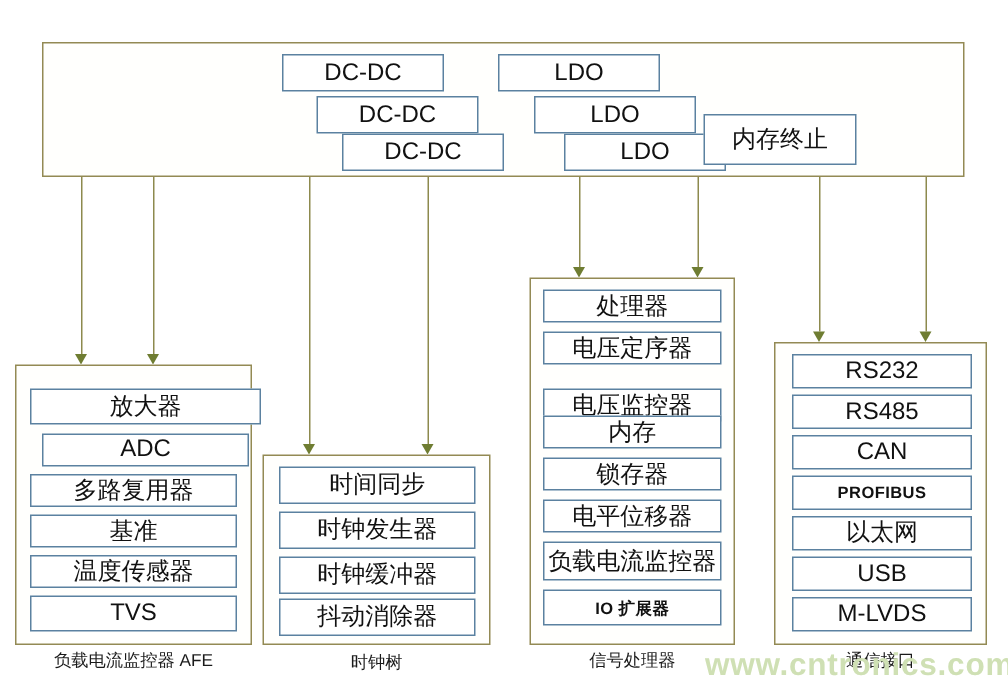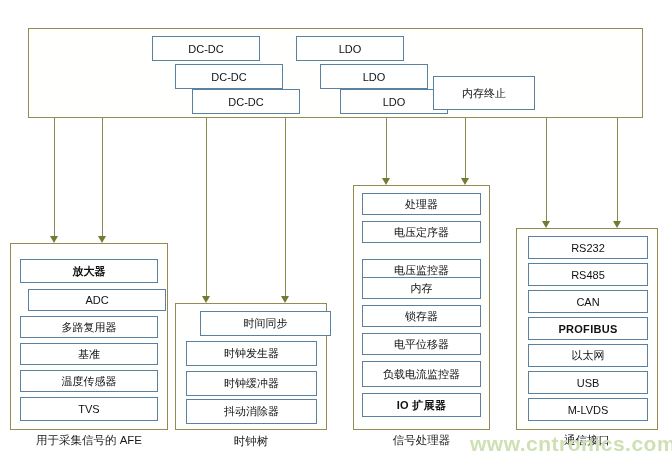--- a/index.html
+++ b/index.html
@@ -50,38 +50,39 @@
 
   
   .leaf {
     position: absolute;
     border: 1px solid #5b81a0;
     background: #ffffff;
     box-sizing: border-box;
     display: flex;
     align-items: center;
     justify-content: center;
-    font-size: 11px;
+    font-size: 16px;
     color: #111111;
     white-space: nowrap;
   }
   .leaf.bold {
     font-weight: bold;
     font-size: 11px;
     letter-spacing: 0.3px;
   }
 
   
   .leaf.stack {
     left: 10px;
   }
 
   
   .leaf.rail {
-    font-size: 11px;
+    font-size: 16px;
+    margin-left: 36px;
   }
 
   
   .conn {
     position: absolute;
     width: 0;
     border-left: 1.2px solid #8d8a4e;
   }
   .arrowhead {
     position: absolute;
@@ -137,30 +138,30 @@
   <div class="arrowhead" style="left:381.5px; top:178px;"></div>
   <div class="conn" style="left:465px; top:118px; height:60px;"></div>
   <div class="arrowhead" style="left:460.5px; top:178px;"></div>
 
   <div class="conn" style="left:546px; top:118px; height:103px;"></div>
   <div class="arrowhead" style="left:541.5px; top:221px;"></div>
   <div class="conn" style="left:617px; top:118px; height:103px;"></div>
   <div class="arrowhead" style="left:612.5px; top:221px;"></div>
 
   <div class="group-box" style="left:10px; top:243px; width:158px; height:187px;"></div>
-  <div class="leaf stack" style="left:20px; top:259px; width:138px; height:24px;font-weight:bold;">放大器</div>
+  <div class="leaf stack" style="left:20px; top:259px; width:154px; height:24px;">放大器</div>
   <div class="leaf stack" style="left:28px; top:289px; width:138px; height:22px;">ADC</div>
   <div class="leaf stack" style="left:20px; top:316px; width:138px; height:22px;">多路复用器</div>
   <div class="leaf stack" style="left:20px; top:343px; width:138px; height:22px;">基准</div>
   <div class="leaf stack" style="left:20px; top:370px; width:138px; height:22px;font-family:Liberation Serif, serif;">温度传感器</div>
   <div class="leaf stack" style="left:20px; top:397px; width:138px; height:24px;">TVS</div>
-  <div class="group-caption" style="left:10px; top:433px; width:158px;">用于采集信号的 AFE</div>
+  <div class="group-caption" style="left:10px; top:433px; width:158px;">负载电流监控器 AFE</div>
 
   <div class="group-box" style="left:175px; top:303px; width:152px; height:127px;"></div>
-  <div class="leaf stack" style="left:186px; top:311px; width:131px; height:25px;margin-left:14px;">时间同步</div>
+  <div class="leaf stack" style="left:186px; top:311px; width:131px; height:25px;">时间同步</div>
   <div class="leaf stack" style="left:186px; top:341px; width:131px; height:25px;">时钟发生器</div>
   <div class="leaf stack" style="left:186px; top:371px; width:131px; height:25px;">时钟缓冲器</div>
   <div class="leaf stack" style="left:186px; top:399px; width:131px; height:25px;">抖动消除器</div>
   <div class="group-caption" style="left:175px; top:434px; width:152px;">时钟树</div>
 
   <div class="group-box" style="left:353px; top:185px; width:137px; height:245px;"></div>
   <div class="leaf stack" style="left:362px; top:193px; width:119px; height:22px;">处理器</div>
   <div class="leaf stack" style="left:362px; top:221px; width:119px; height:22px;">电压定序器</div>
   <div class="leaf stack" style="left:362px; top:259px; width:119px; height:22px;">电压监控器</div>
   <div class="leaf stack" style="left:362px; top:277px; width:119px; height:22px;">内存</div>

